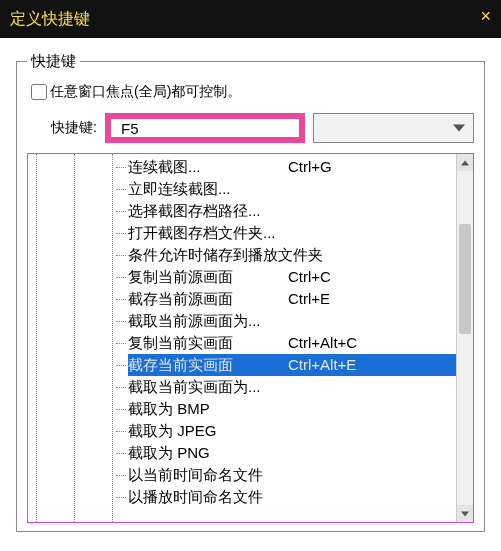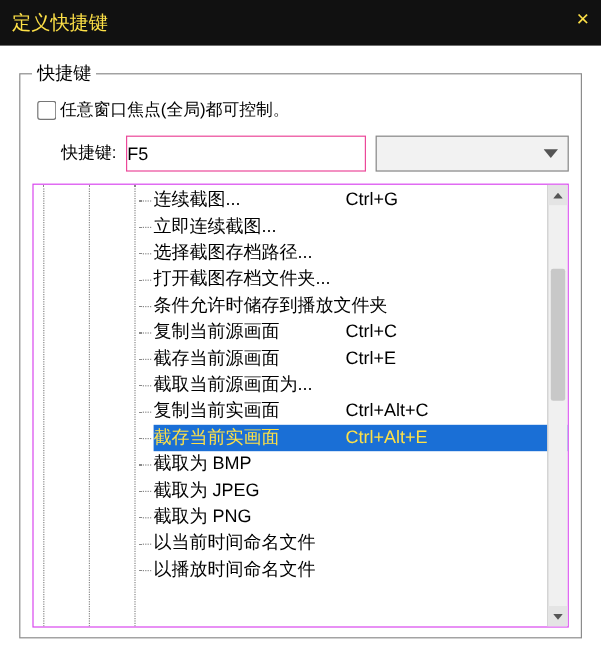--- a/index.html
+++ b/index.html
@@ -53,22 +53,22 @@
   .row-key {
     display: flex;
     align-items: center;
     gap: 8px;
     margin-bottom: 10px;
   }
   .row-key .lbl { width: 70px; text-align: right; }
   .key-input {
     width: 200px;
     height: 30px;
-    border: 1px solid #ec4899;
-    padding: 2px 0;
+    border: 6px solid #ec4899;
+    padding: 2px 10px;
     font-size: 15px;
   }
   .drop {
     flex: 1;
     height: 30px;
     border: 1px solid #888;
     background: #f2f2f2;
     display:flex;
     align-items:center;
     justify-content:flex-end;
@@ -130,21 +130,21 @@
   ul.tree li .sc{
     display:inline-block;
     margin-left:10px;
   }
   ul.tree li.sel{
     background:#1a6fd6;
     color:#fff;
   }
   ul.tree li.sel .lab,
   ul.tree li.sel .sc{
-    color:#fde047;
+    color:#e5e5e5;
   }
   .vscroll{
     position:absolute;
     right:0; top:0; bottom:0;
     width:17px;
     background:#f0f0f0;
     border-left:1px solid #ccc;
   }
   .vscroll .btn{
     height:17px;
@@ -196,20 +196,21 @@
             <li><span class="lab">连续截图...</span><span class="sc">Ctrl+G</span></li>
             <li><span class="lab">立即连续截图...</span></li>
             <li><span class="lab">选择截图存档路径...</span></li>
             <li><span class="lab">打开截图存档文件夹...</span></li>
             <li><span class="lab">条件允许时储存到播放文件夹</span></li>
             <li><span class="lab">复制当前源画面</span><span class="sc">Ctrl+C</span></li>
             <li><span class="lab">截存当前源画面</span><span class="sc">Ctrl+E</span></li>
             <li><span class="lab">截取当前源画面为...</span></li>
             <li><span class="lab">复制当前实画面</span><span class="sc">Ctrl+Alt+C</span></li>
             <li class="sel"><span class="lab">截存当前实画面</span><span class="sc">Ctrl+Alt+E</span></li>
+            <li><span class="lab">截取当前实画面为...</span></li>
             <li><span class="lab">截取为 BMP</span></li>
             <li><span class="lab">截取为 JPEG</span></li>
             <li><span class="lab">截取为 PNG</span></li>
             <li><span class="lab">以当前时间命名文件</span></li>
             <li><span class="lab">以播放时间命名文件</span></li>
           </ul>
       </div>
       <div class="vscroll">
         <div class="btn">
           <svg viewBox="0 0 10 6">

